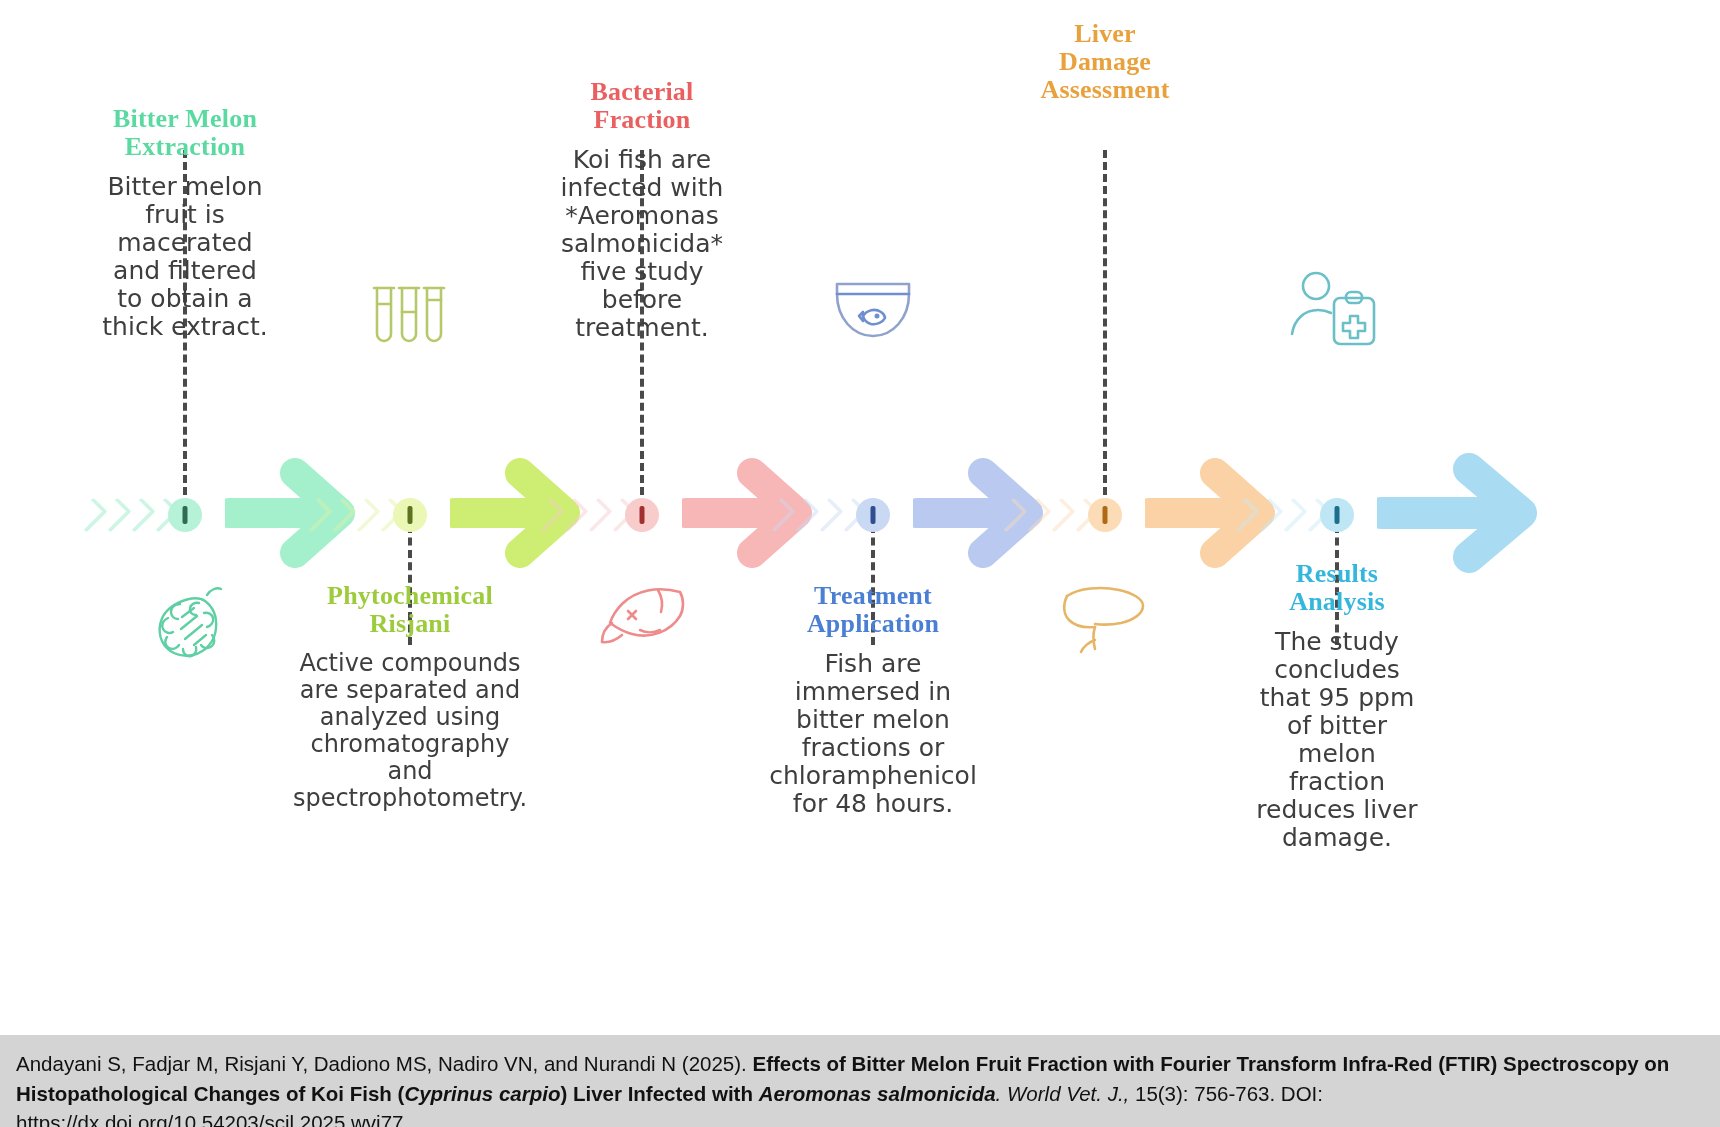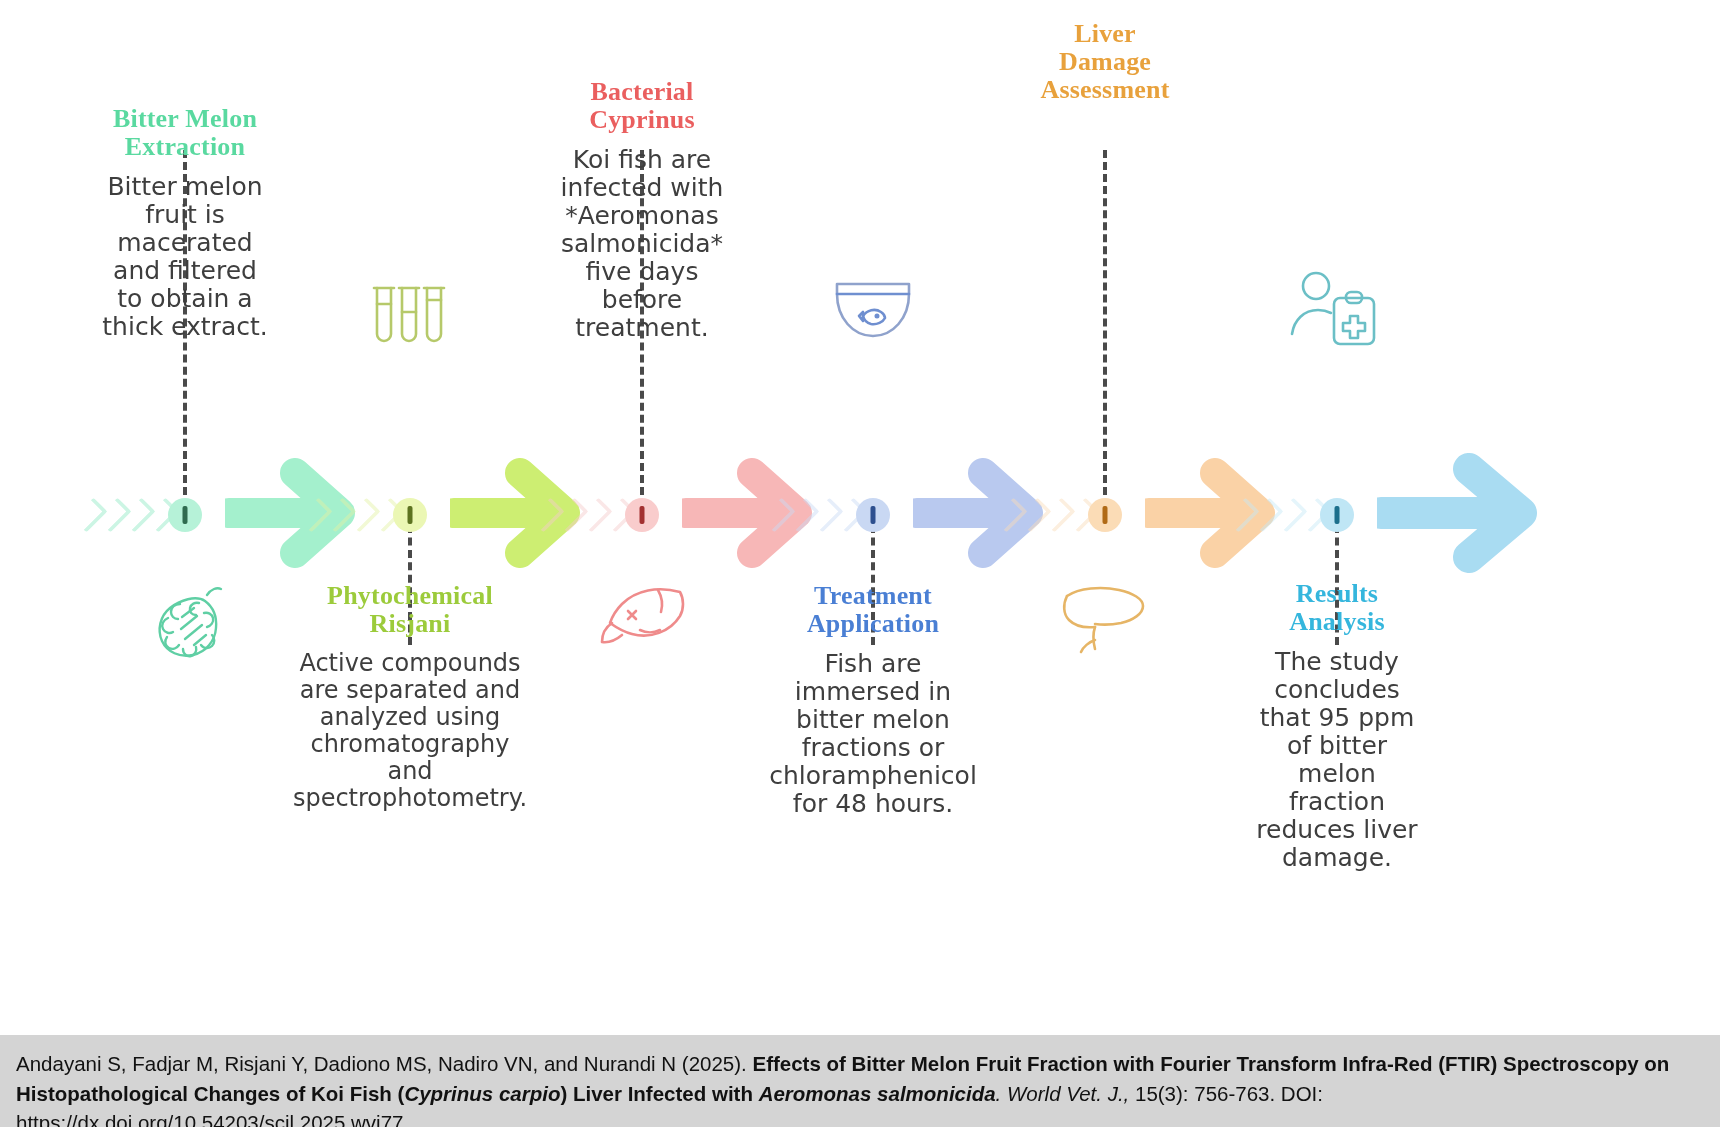--- a/index.html
+++ b/index.html
@@ -183,26 +183,26 @@
           <path d="M4 60 h78 M70 20 l45 40 l-45 40" fill="none" stroke="#cdee72" stroke-width="30" stroke-linecap="round" stroke-linejoin="round"></path>
         </svg>
       </div>
     </div>
 
     <div class="step" style="left:517px;width:250px;">
       <div class="vline up"></div>
 
       <div class="above" style="top:78px;">
         <div class="title" style="color:#ea5f5f;white-space:pre-line;">Bacterial
-Cyprinus</div>
+Fraction</div>
         <div class="body">Koi fish are
 infected with
 *Aeromonas
 salmonicida*
-five days
+five study
 before
 treatment.</div>
       </div>
 
       <div class="icon" style="top:578px;">
         <svg width="96" height="80" viewBox="0 0 96 80" fill="none" stroke="#ef8b8b" stroke-width="2.6" stroke-linecap="round" stroke-linejoin="round">
           <path d="M86 14 c-22 -6 -44 -2 -58 12 c-6 6 -10 13 -12 19 c7 5 14 9 22 11 c18 5 38 -2 48 -18 c4 -7 4 -17 0 -24 z"></path>
           <path d="M18 45 c-6 4 -10 11 -10 19 c7 1 14 -2 20 -7"></path>
           <path d="M64 12 c4 7 5 15 3 22"></path>
           <path d="M34 33 l8 8 M42 33 l-8 8"></path>
@@ -304,21 +304,21 @@
       <div class="arrow" style="left:165px;">
         <svg width="135" height="120" viewBox="0 0 135 120">
           <path d="M4 60 h78 M70 20 l45 40 l-45 40" fill="none" stroke="#fad2a6" stroke-width="30" stroke-linecap="round" stroke-linejoin="round"></path>
         </svg>
       </div>
     </div>
 
     <div class="step" style="left:1212px;width:250px;">
       <div class="vline down"></div>
 
-      <div class="below" style="top:580px;">
+      <div class="below" style="top:560px;">
         <div class="title" style="color:#35b6dd;white-space:pre-line;">Results
 Analysis</div>
         <div class="body">The study
 concludes
 that 95 ppm
 of bitter
 melon
 fraction
 reduces liver
 damage.</div>

